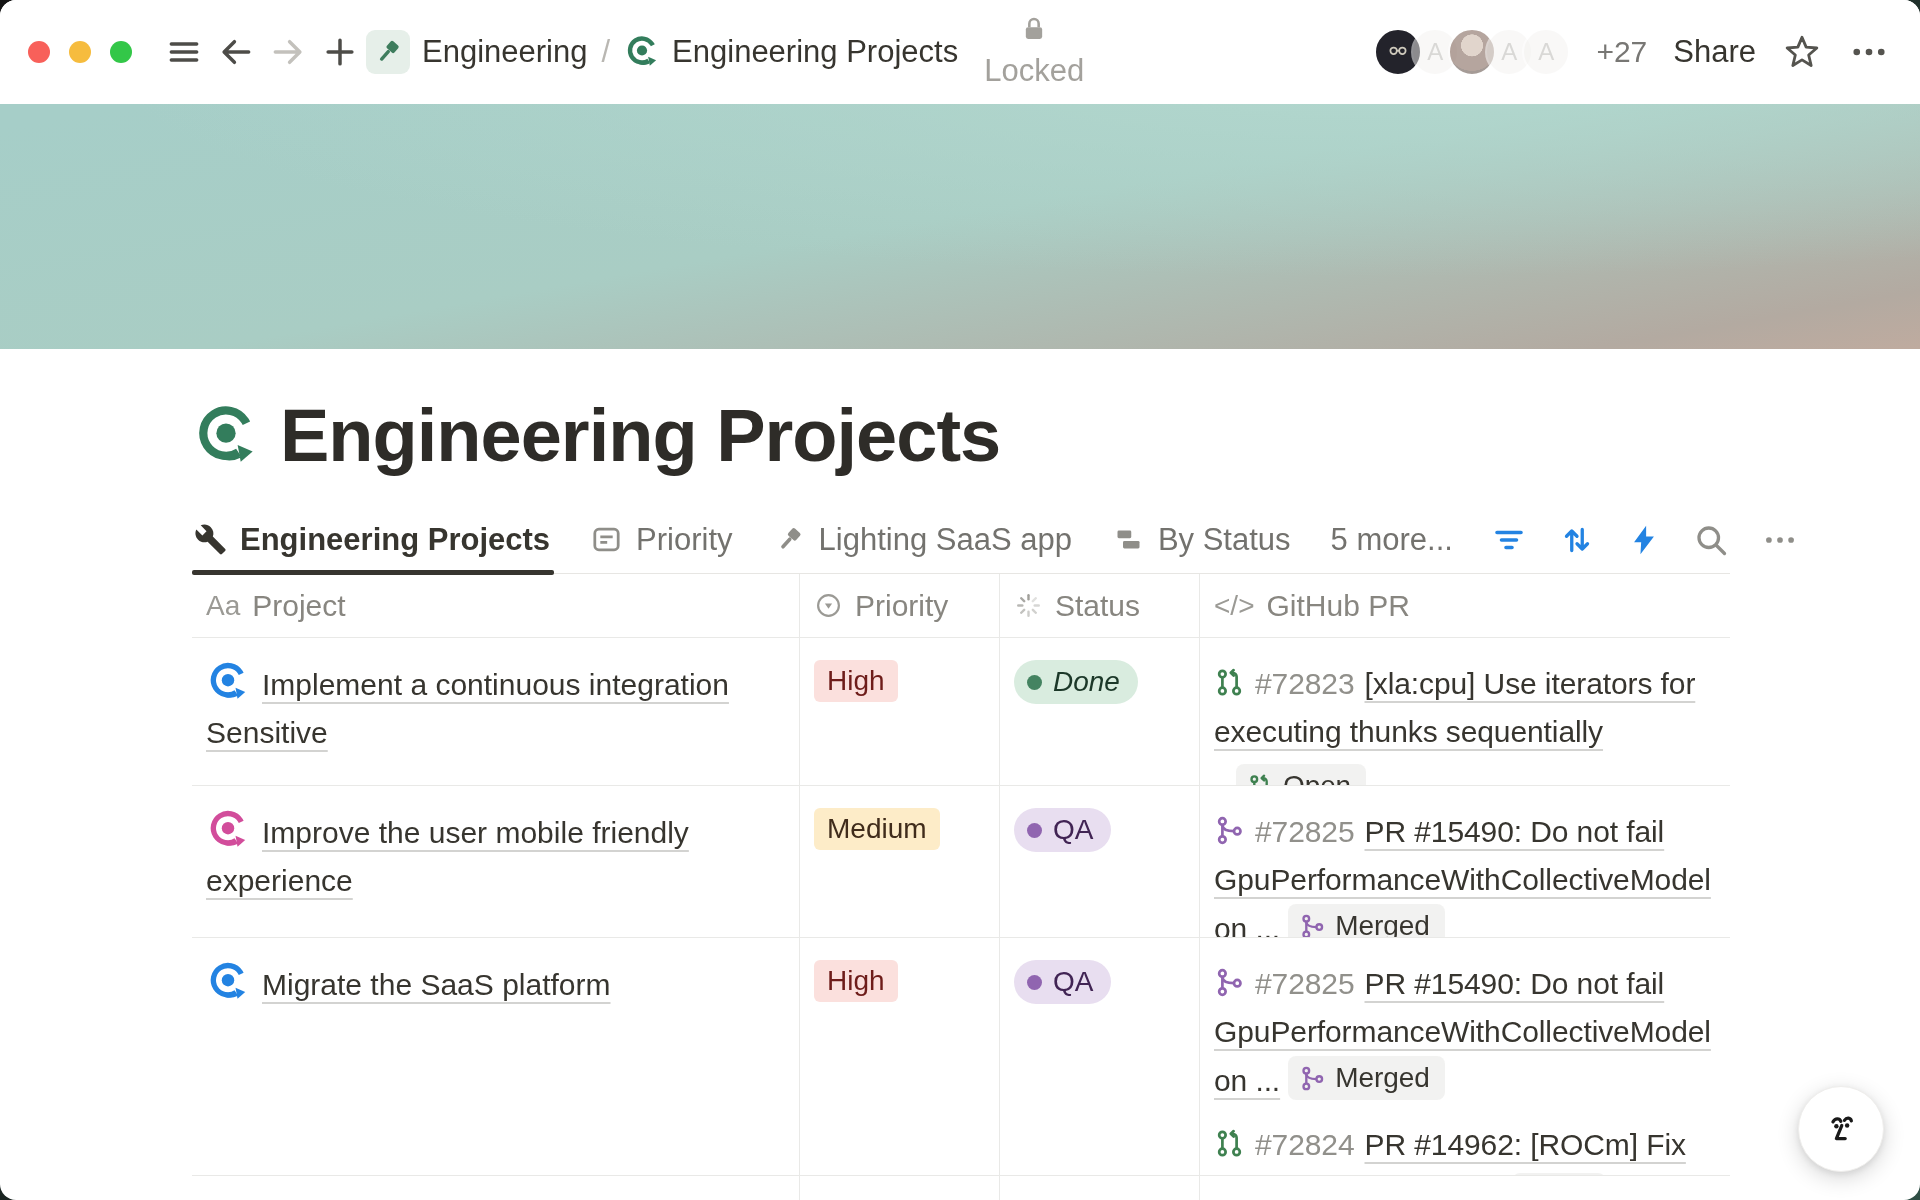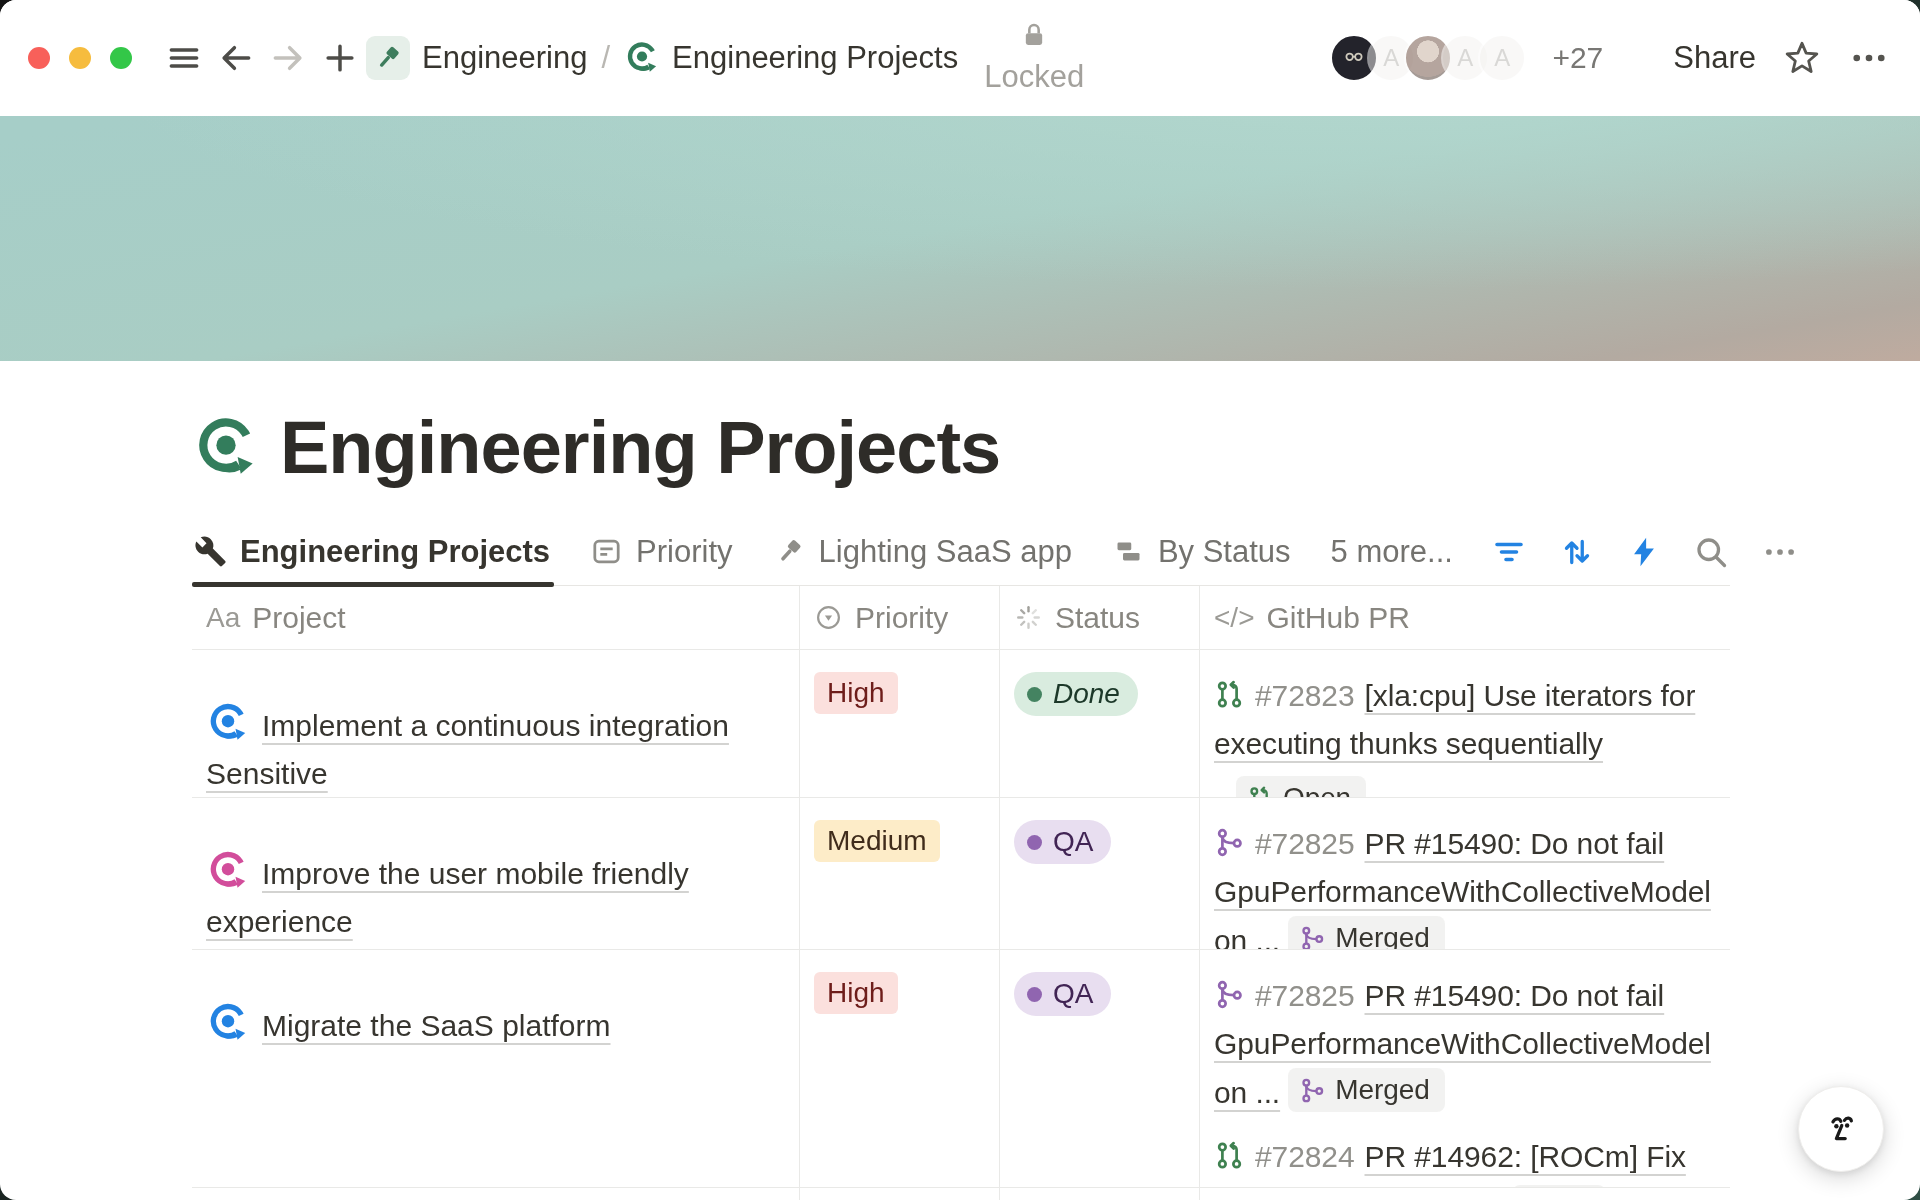--- a/index.html
+++ b/index.html
@@ -3,21 +3,21 @@
 <meta charset="utf-8">
 <style>
   * { margin:0; padding:0; box-sizing:border-box; }
   html,body { width:1920px; height:1200px; overflow:hidden;
     font-family:"Liberation Sans","DejaVu Sans",sans-serif;
     background:linear-gradient(135deg,#151515 0%,#1d2b27 55%,#2f4f45 100%); }
   .window { position:relative; width:1920px; height:1200px; background:#ffffff;
     border-radius:16px; overflow:hidden; color:#37352f; }
 
   
-  .titlebar { height:116px; display:flex; align-items:center; padding:0 30px 0 28px; background:#fff; }
+  .titlebar { height:104px; display:flex; align-items:center; padding:0 30px 0 28px; background:#fff; }
   .traffic { display:flex; gap:19px; margin-right:26px; }
   .tl { width:22px; height:22px; border-radius:50%; display:inline-block; }
   .tl.r { background:#f8605a; } .tl.y { background:#f6bc3e; } .tl.g { background:#33c748; }
   .tbtn { background:none; border:none; cursor:pointer; display:flex; align-items:center;
     justify-content:center; width:52px; height:52px; color:#4d4c48; }
   .tbtn.dim { color:#c3c1bc; }
   .bc { display:flex; align-items:center; gap:12px; font-size:31px; color:#37352f; }
   .bc .ws-icon { width:44px; height:44px; border-radius:9px; background:#e6efe9; color:#3e7d5d;
     display:flex; align-items:center; justify-content:center; }
   .bc .sep { color:#b9b7b2; margin:0 2px; }
@@ -27,21 +27,21 @@
   .avatars { display:flex; }
   .av { width:48px; height:48px; border-radius:50%; margin-left:-11px; border:2px solid #fff;
     display:flex; align-items:center; justify-content:center; font-size:24px; color:#b5b3ae;
     background:#f4f3f1; }
   .av:first-child { margin-left:0; }
   .av.dark { background:#23232b; color:#d8d3c8; opacity:1; }
   .av.photo { background:radial-gradient(circle at 50% 35%,#c9b4a4 0 30%,#7a5d50 31% 70%,#5c4a42 71%);
     opacity:.55; }
   .av.faded { opacity:.5; }
   .more-count { color:#787774; font-size:30px; }
-  .share { background:none; border:none; font-size:31px; color:#37352f; cursor:pointer;margin-left:44px; }
+  .share { background:none; border:none; font-size:31px; color:#37352f; cursor:pointer; }
   .star-btn,.dots-btn { background:none; border:none; color:#55544f; cursor:pointer; display:flex; }
 
   
   .cover { height:245px;
     background:
       radial-gradient(120% 150% at 72% -12%, #b2d7ce 0%, rgba(178,215,206,0) 55%),
       linear-gradient(170deg,#a6cec8 4%,#a9cdc4 48%,#b3aaa1 90%,#bfab9f 100%); }
 
   
   .content { padding:0 0 0 192px; }
@@ -69,21 +69,21 @@
   .thead,.tr,.tr-clip { display:grid; grid-template-columns:608px 200px 200px 530px; }
   .th { display:flex; align-items:center; gap:12px; color:#888680; font-size:30px;
     height:64px; padding:0 14px; border-bottom:1px solid #e9e9e7; cursor:pointer; }
   .th .h-ic { color:#9b9a95; display:flex; align-items:center; font-size:28px; }
   .thead > .th:not(:last-child), .tr > .td:not(:last-child), .tr-clip > .tc:not(:last-child)
     { border-right:1px solid #e9e9e7; }
   .td { padding:22px 16px 0 14px; border-bottom:1px solid #e9e9e7; overflow:hidden; font-size:30px; }
   .tr:nth-child(2) .td { height:148px; }
   .tr:nth-child(3) .td { height:152px; }
   .tr:nth-child(4) .td { height:238px; }
-  .proj { display:block; line-height:48px;margin-top:29px; }
+  .proj { display:block; line-height:48px; }
   .row-ic { display:inline-flex; vertical-align:-9px; margin-right:12px; }
   .row-ic.c0 { color:#2383e2; } .row-ic.c1 { color:#d24d9b; } .row-ic.c2 { color:#2383e2; }
   .plink { color:#37352f; font-weight:500; text-decoration:underline; cursor:pointer;
     text-decoration-color:rgba(55,53,47,.22); text-decoration-thickness:2px; text-underline-offset:7px; }
   .badge { display:inline-block; font-size:28px; font-weight:500; line-height:42px;
     padding:0 13px; border-radius:6px; }
   .badge.red { background:#fbe0dd; color:#6e1d1a; }
   .badge.yellow { background:#fdecc8; color:#402c1b; }
   .pill { display:inline-flex; align-items:center; gap:11px; font-size:28px; font-weight:500;
     line-height:44px; padding:0 18px 0 13px; border-radius:999px; }

